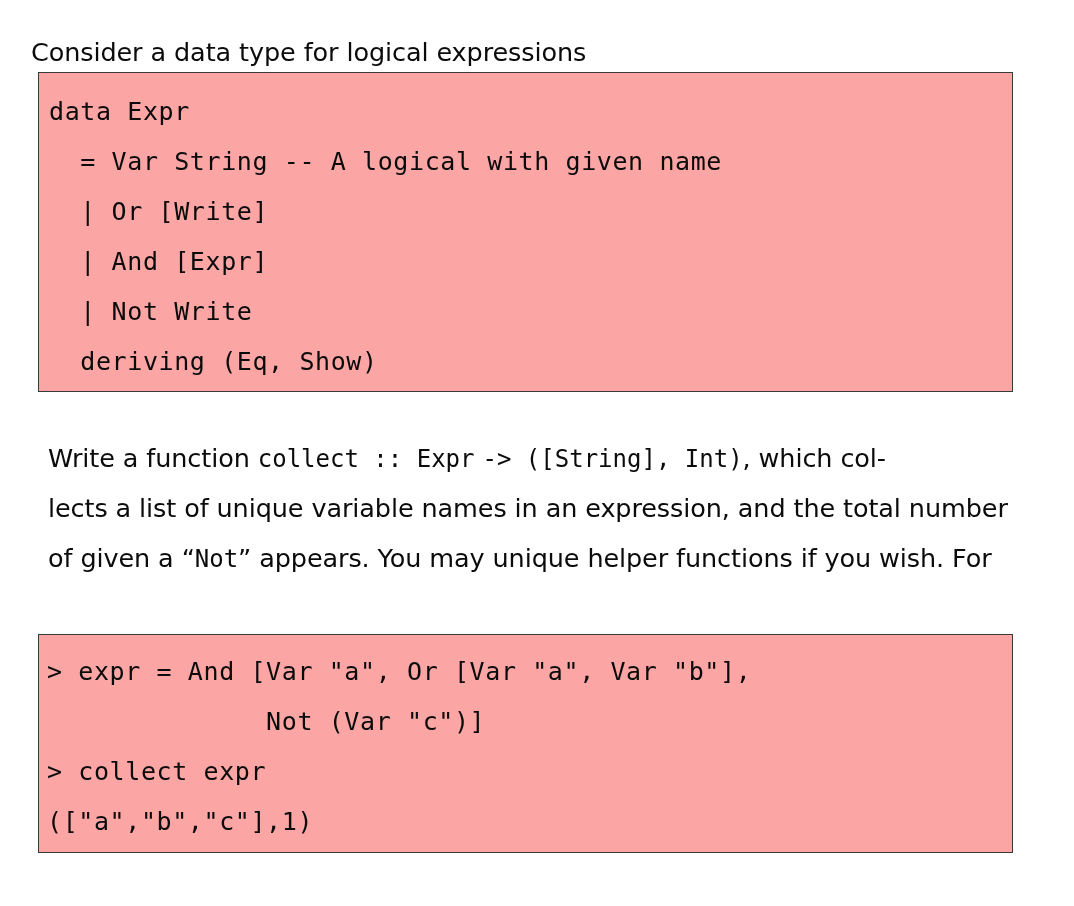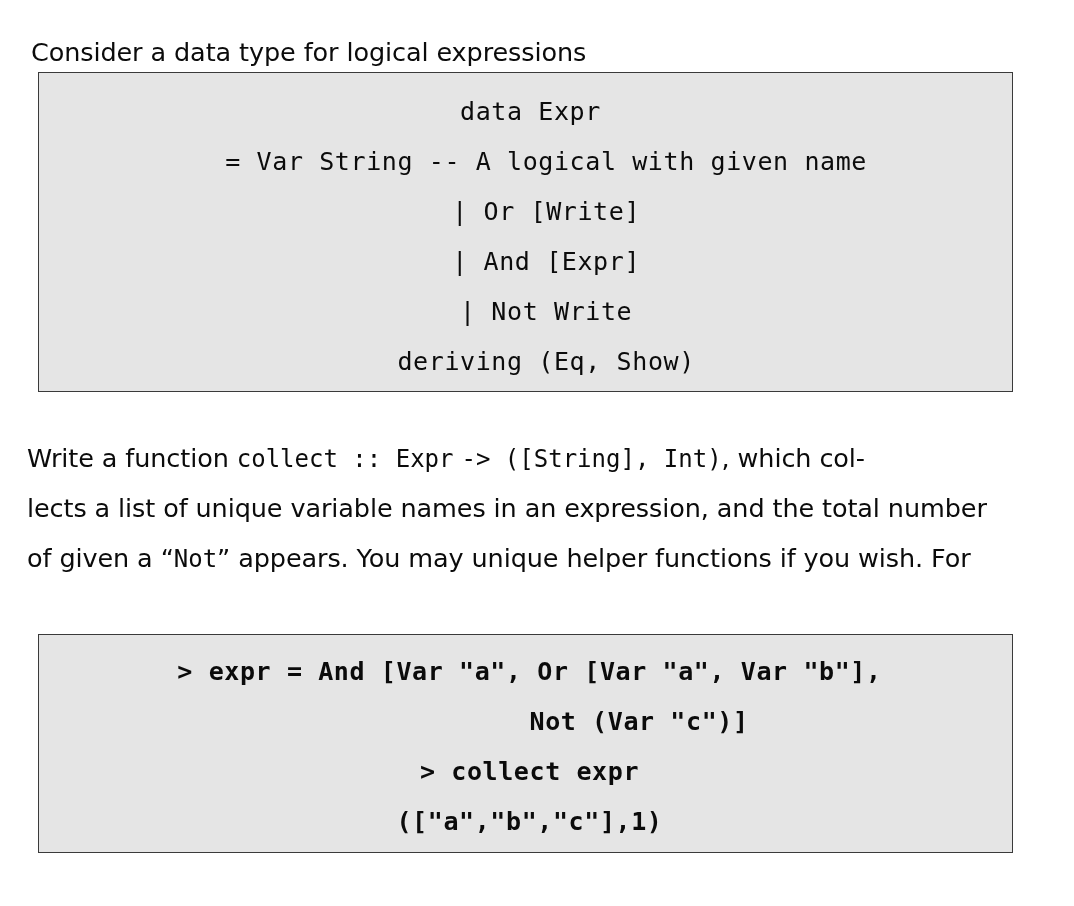--- a/index.html
+++ b/index.html
@@ -32,21 +32,21 @@
   }
   .lead {
     position: absolute;
     left: 31px;
     top: 27px;
     width: 960px;
     white-space: nowrap;
   }
   .para {
     position: absolute;
-    left: 27px;
+    left: 48px;
     top: 433px;
     width: 962px;
   }
   .para .line {
     display: block;
     height: 50px;
     white-space: nowrap;
   }
 
   
@@ -54,35 +54,33 @@
     font-family: "DejaVu Sans Mono", monospace;
     font-size: 24px;
     letter-spacing: 0px;
   }
 
   
   .codebox {
     position: absolute;
     box-sizing: border-box;
     border: 1.4px solid #3a3a3a;
-    background: #e5e5e5;
-    text-align: center;
+    background: #fca5a5;
   }
   #codebox-1 {
     left: 38px;
     top: 72px;
     width: 975px;
     height: 320px;
   }
   #codebox-2 {
     left: 38px;
     top: 634px;
     width: 975px;
     height: 219px;
-    font-weight: bold;
   }
   .code {
     font-family: "DejaVu Sans Mono", monospace;
     font-size: 25px;
     line-height: 50px;
     color: #0b0b0b;
     white-space: pre;
     margin: 0;
     letter-spacing: 0.6px;
   }

